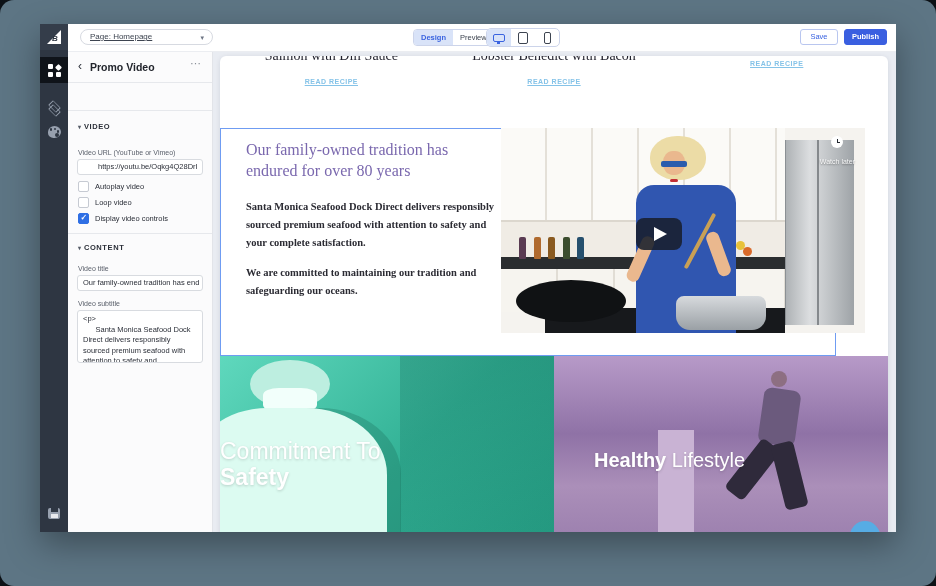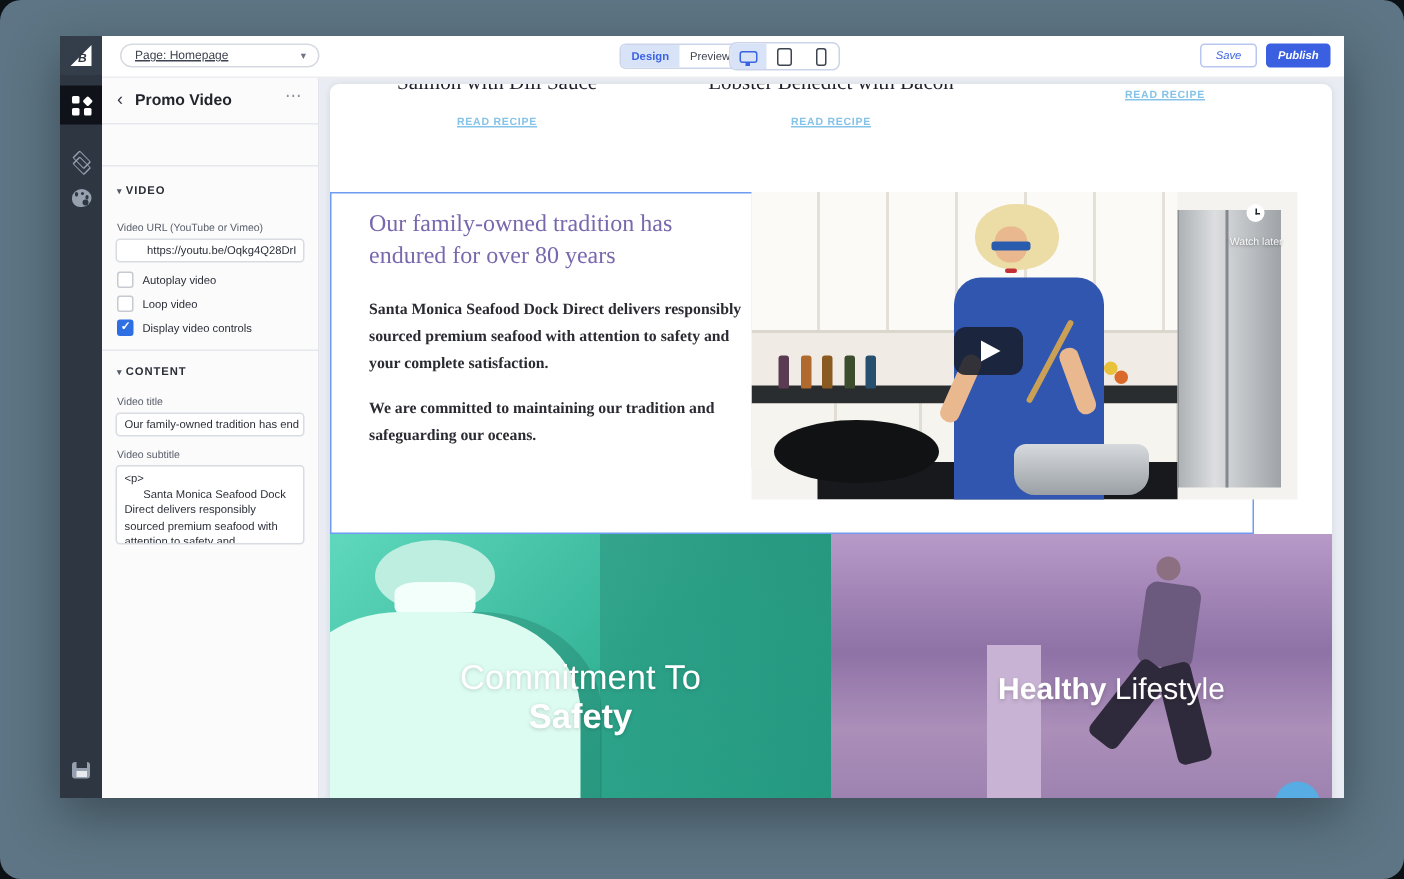--- a/index.html
+++ b/index.html
@@ -37,21 +37,21 @@
   .seg { position:absolute; left:345px; top:5px; height:17px; display:flex; border:1px solid #ccd4ea; border-radius:4px; overflow:hidden; background:#fff; }
   .seg .cell { font-size:7.5px; line-height:15px; padding:0 7px; color:#3d4450; cursor:pointer; }
   .seg .cell.on { background:#d9e3f8; color:#3a63e0; font-weight:bold; }
   .devgroup { position:absolute; left:418px; top:4px; height:19px; display:flex; border:1px solid #ccd4ea; border-radius:5px; overflow:hidden; background:#fff; }
   .devgroup .dcell { width:24px; display:flex; align-items:center; justify-content:center; cursor:pointer; }
   .devgroup .dcell.on { background:#d9e3f8; }
   .ic-desktop { width:12px; height:8px; border:1.4px solid #3a63e0; border-radius:2px; position:relative; }
   .ic-desktop::after { content:""; position:absolute; left:3px; bottom:-3px; width:3px; height:2px; background:#3a63e0; }
   .ic-tablet { width:10px; height:12px; border:1.4px solid #3d4450; border-radius:2px; }
   .ic-phone { width:7px; height:12px; border:1.4px solid #3d4450; border-radius:2px; }
-  .btn { position:absolute; top:5px; height:16px; border-radius:3px; font-size:7.5px; line-height:14px; text-align:center; cursor:pointer;font-style:italic; }
+  .btn { position:absolute; top:5px; height:16px; border-radius:3px; font-size:7.5px; line-height:14px; text-align:center; cursor:pointer; }
   .btn.save { right:58px; width:38px; background:#fff; border:1px solid #b9c6ef; color:#3a63e0; }
   .btn.publish { right:9px; width:43px; background:#3a5fe0; border:1px solid #3a5fe0; color:#fff; font-weight:bold; }
 
   
   .panel { position:absolute; left:28px; top:28px; width:145px; height:480px; background:#fbfbfc; border-right:1px solid #e2e4e9; }
   .panel-head { position:absolute; left:0; top:0; width:100%; height:30px; }
   .back { position:absolute; left:10px; top:7px; font-size:12px; color:#2b2f38; cursor:pointer; }
   .back::before { content:"‹"; }
   .panel-title { position:absolute; left:22px; top:9px; font-size:10.5px; font-weight:bold; color:#22252c; }
   .kebab { position:absolute; right:10px; top:5px; font-size:11px; color:#8a8f98; letter-spacing:1px; cursor:pointer; }
@@ -112,21 +112,21 @@
   .playbtn::after { content:""; position:absolute; left:18px; top:9px; border-left:13px solid #fff; border-top:7px solid transparent; border-bottom:7px solid transparent; }
   .watchlater { position:absolute; right:10px; top:8px; text-align:center; cursor:pointer; }
   .clock-ic { width:12px; height:12px; background:#fff; border-radius:50%; margin:0 auto 2px; position:relative; }
   .clock-ic::before { content:""; position:absolute; left:5.5px; top:2.5px; width:1.4px; height:4px; background:#20262e; }
   .clock-ic::after { content:""; position:absolute; left:5.5px; top:5.5px; width:3.5px; height:1.4px; background:#20262e; }
   .watchlater span { font-size:7px; color:rgba(255,255,255,.9); text-shadow:0 1px 2px rgba(0,0,0,.4); }
 
   
   .tiles { position:absolute; left:0; top:300px; width:668px; height:186px; display:flex; }
   .tile { flex:1; position:relative; overflow:hidden; cursor:pointer; }
-  .tile-label { position:absolute; left:0; right:0; top:44%; text-align:center; color:#fff; line-height:1.15; text-shadow:0 1px 3px rgba(0,0,0,.18); }
+  .tile-label { position:absolute; left:0; right:0; top:44%; color:#fff; line-height:1.15; text-shadow:0 1px 3px rgba(0,0,0,.18); }
   .t-reg { font-weight:normal; } .t-bold { font-weight:bold; }
   .tile1 { background:linear-gradient(135deg,#5fd8bd,#33b296 55%,#27a187); }
   .tile1 .coat { position:absolute; left:-8%; top:28%; width:58%; height:85%; background:#dcfbf1; border-radius:38% 42% 0 0; box-shadow:14px 0 0 rgba(20,90,75,.25); }
   .tile1 .hairnet { position:absolute; left:9%; top:2%; width:24%; height:26%; background:#bdeee0; border-radius:50%; }
   .tile1 .mask { position:absolute; left:13%; top:17%; width:16%; height:13%; background:#f2fffb; border-radius:30%; }
   .tile1 .machinery { position:absolute; right:0; top:0; width:46%; height:100%; background:linear-gradient(180deg,rgba(15,95,80,.28),rgba(15,95,80,.12)); }
   .tile1 .tile-label { font-size:23px; }
   .tile2 { background:linear-gradient(180deg,#b79ac8 0%,#8f72a6 42%,#ab8fb9 70%,#9b7fae 100%); }
   .tile2 .post { position:absolute; left:31%; top:40%; width:11%; height:70%; background:#c9b3d4; }
   .tile2 .runner-torso { position:absolute; left:62%; top:18%; width:11%; height:30%; background:#6b5a7d; border-radius:8px; transform:rotate(8deg); }

